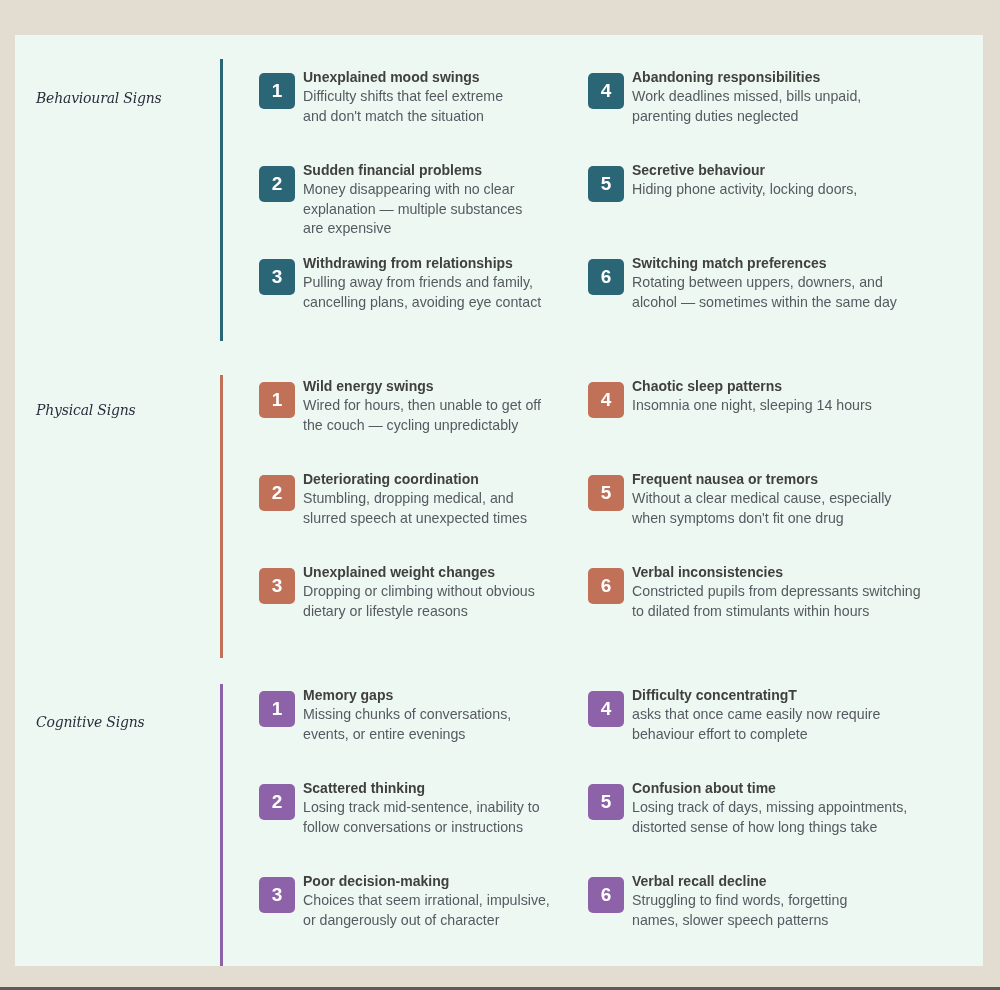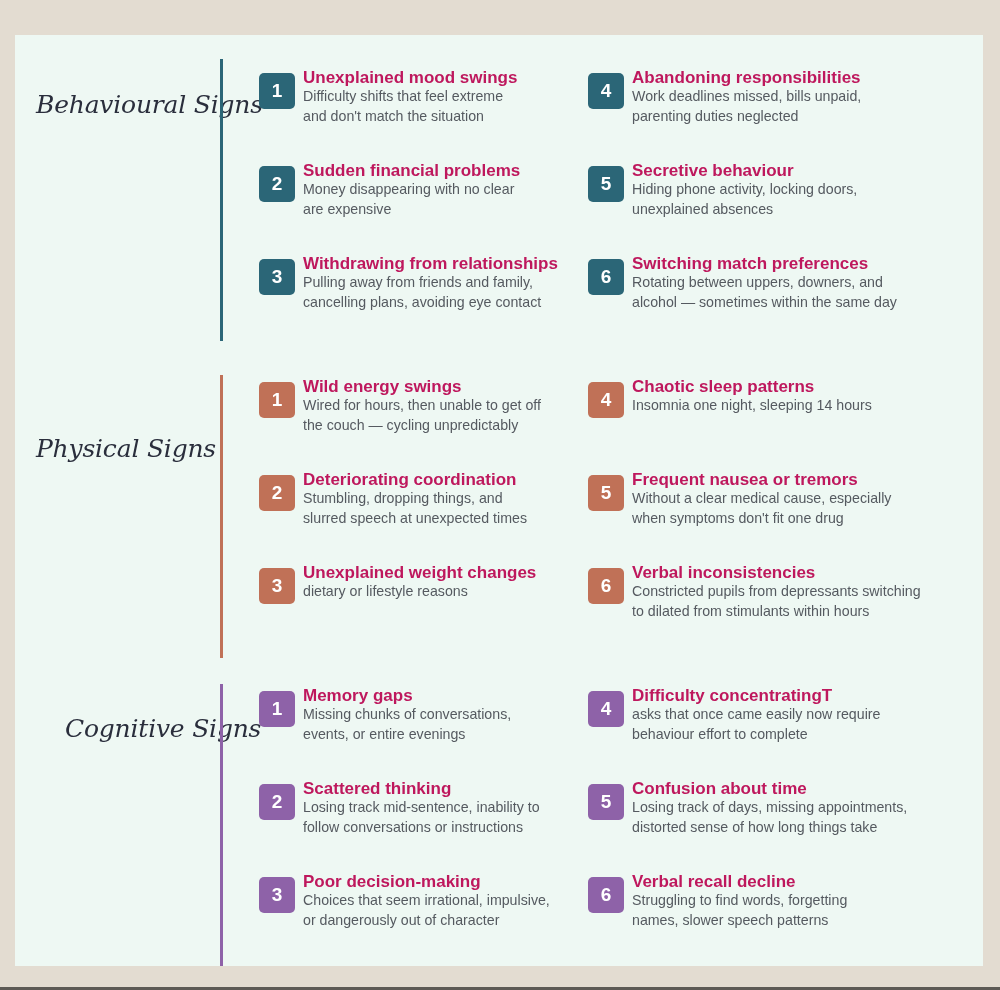--- a/index.html
+++ b/index.html
@@ -21,21 +21,21 @@
   }
   .section {
     position: absolute;
     left: 0; width: 968px;
   }
   .section-title {
     position: absolute;
     left: 21px;
     font-family: "DejaVu Serif", "Liberation Serif", serif;
     font-style: italic;
-    font-size: 25px;
+    font-size: 14px;
     color: #2a2e3c;
     letter-spacing: -0.2px;
     white-space: nowrap;
   }
   .section-rule {
     position: absolute;
     left: 205px;
     width: 3px;
   }
   .item {
@@ -52,22 +52,22 @@
     font-size: 19px;
     display: flex; align-items: center; justify-content: center;
   }
   .item-text {
     position: absolute;
     left: 44px; top: 0;
     width: 300px;
   }
   .item-title {
     font-weight: bold;
-    font-size: 17px;
-    color: #be185d;
+    font-size: 14px;
+    color: #404040;
     line-height: 19px;
     white-space: nowrap;
   }
   .item-desc {
     font-size: 14.2px;
     color: #555a60;
     line-height: 19.5px;
     white-space: nowrap;
   }
 </style>
@@ -86,20 +86,21 @@
         <div class="item-title">Unexplained mood swings</div>
         <div class="item-desc">Difficulty shifts that feel extreme</div>
         <div class="item-desc">and don't match the situation</div>
       </div>
     </div>
     <div class="item" style="left:244px;top:126px;">
       <div class="badge" style="background:#2b6677;">2</div>
       <div class="item-text">
         <div class="item-title">Sudden financial problems</div>
         <div class="item-desc">Money disappearing with no clear</div>
+        <div class="item-desc">explanation — multiple substances</div>
         <div class="item-desc">are expensive</div>
       </div>
     </div>
     <div class="item" style="left:244px;top:219px;">
       <div class="badge" style="background:#2b6677;">3</div>
       <div class="item-text">
         <div class="item-title">Withdrawing from relationships</div>
         <div class="item-desc">Pulling away from friends and family,</div>
         <div class="item-desc">cancelling plans, avoiding eye contact</div>
       </div>
@@ -110,57 +111,57 @@
         <div class="item-title">Abandoning responsibilities</div>
         <div class="item-desc">Work deadlines missed, bills unpaid,</div>
         <div class="item-desc">parenting duties neglected</div>
       </div>
     </div>
     <div class="item" style="left:573px;top:126px;">
       <div class="badge" style="background:#2b6677;">5</div>
       <div class="item-text">
         <div class="item-title">Secretive behaviour</div>
         <div class="item-desc">Hiding phone activity, locking doors,</div>
-        <div class="item-desc">unexplained absences</div>
       </div>
     </div>
     <div class="item" style="left:573px;top:219px;">
       <div class="badge" style="background:#2b6677;">6</div>
       <div class="item-text">
         <div class="item-title">Switching match preferences</div>
         <div class="item-desc">Rotating between uppers, downers, and</div>
         <div class="item-desc">alcohol — sometimes within the same day</div>
       </div>
     </div>
   </div>
 
   <div class="section" style="top:0;">
-    <div class="section-title" style="top:367px;margin-top:32px;">Physical Signs</div>
+    <div class="section-title" style="top:367px;">Physical Signs</div>
     <div class="section-rule" style="top:340px;height:283px;background:#c07157;"></div>
 
     <div class="item" style="left:244px;top:342px;">
       <div class="badge" style="background:#c07157;">1</div>
       <div class="item-text">
         <div class="item-title">Wild energy swings</div>
         <div class="item-desc">Wired for hours, then unable to get off</div>
         <div class="item-desc">the couch — cycling unpredictably</div>
       </div>
     </div>
     <div class="item" style="left:244px;top:435px;">
       <div class="badge" style="background:#c07157;">2</div>
       <div class="item-text">
         <div class="item-title">Deteriorating coordination</div>
-        <div class="item-desc">Stumbling, dropping things, and</div>
+        <div class="item-desc">Stumbling, dropping medical, and</div>
         <div class="item-desc">slurred speech at unexpected times</div>
       </div>
     </div>
     <div class="item" style="left:244px;top:528px;">
       <div class="badge" style="background:#c07157;">3</div>
       <div class="item-text">
         <div class="item-title">Unexplained weight changes</div>
+        <div class="item-desc">Dropping or climbing without obvious</div>
         <div class="item-desc">dietary or lifestyle reasons</div>
       </div>
     </div>
     <div class="item" style="left:573px;top:342px;">
       <div class="badge" style="background:#c07157;">4</div>
       <div class="item-text">
         <div class="item-title">Chaotic sleep patterns</div>
         <div class="item-desc">Insomnia one night, sleeping 14 hours</div>
       </div>
     </div>
@@ -176,21 +177,21 @@
       <div class="badge" style="background:#c07157;">6</div>
       <div class="item-text">
         <div class="item-title">Verbal inconsistencies</div>
         <div class="item-desc">Constricted pupils from depressants switching</div>
         <div class="item-desc">to dilated from stimulants within hours</div>
       </div>
     </div>
   </div>
 
   <div class="section" style="top:0;">
-    <div class="section-title" style="top:679px;margin-left:29px;">Cognitive Signs</div>
+    <div class="section-title" style="top:679px;">Cognitive Signs</div>
     <div class="section-rule" style="top:649px;height:282px;background:#8e62a8;"></div>
 
     <div class="item" style="left:244px;top:651px;">
       <div class="badge" style="background:#8e62a8;">1</div>
       <div class="item-text">
         <div class="item-title">Memory gaps</div>
         <div class="item-desc">Missing chunks of conversations,</div>
         <div class="item-desc">events, or entire evenings</div>
       </div>
     </div>

